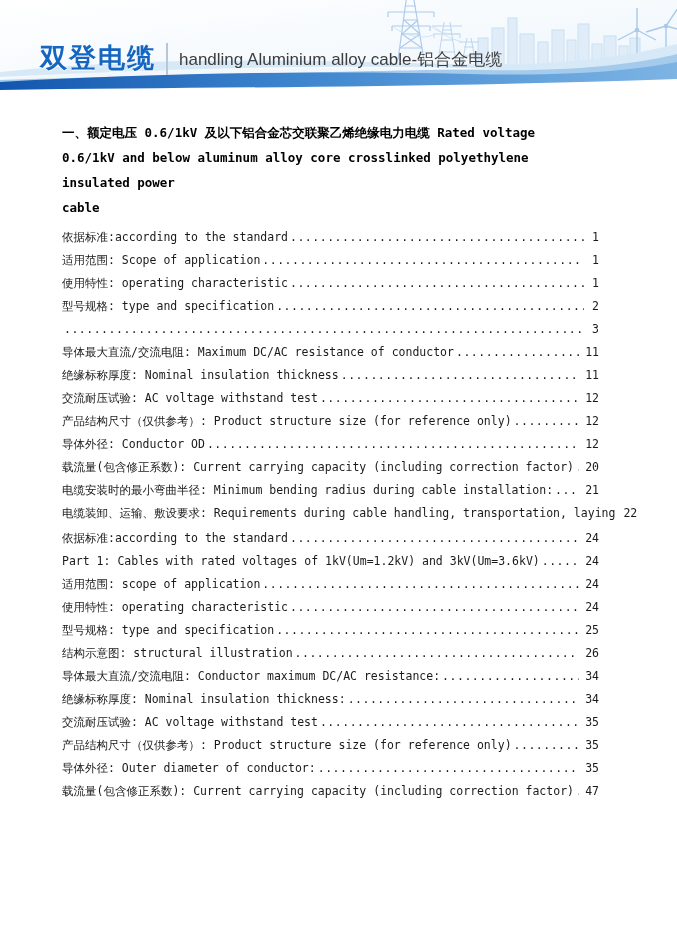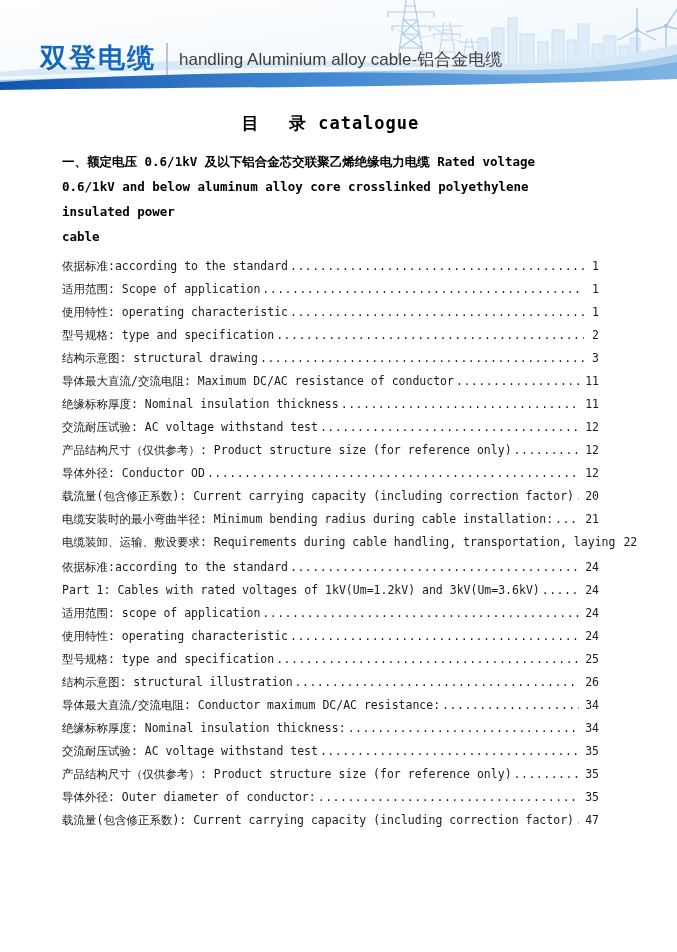--- a/index.html
+++ b/index.html
@@ -168,21 +168,20 @@
         <path d="M0,90 C200,87 420,88 677,79 L677,90 L0,90 Z" fill="#ffffff"></path>
       </g>
     </svg>
 
     <div class="brand">双登电缆</div>
     <div class="hdr-divider"></div>
     <div class="hdr-title">handling Aluminium alloy cable-铝合金电缆</div>
   </div>
 
   <div class="toc-wrap">
-    <div class="toc-title">目　 录 catalogue</div>
     <div id="sections">
   <section>
     <h2 class="sec-heading">一、额定电压 0.6/1kV 及以下铝合金芯交联聚乙烯绝缘电力电缆 Rated voltage
 0.6/1kV and below aluminum alloy core crosslinked polyethylene insulated power
 cable</h2>
     <div class="entries">
   <div class="row">
     <span class="lbl">依据标准:according to the standard</span>
     <span class="dots"></span>
     <span class="pg">1</span>
@@ -200,21 +199,20 @@
     <span class="pg">1</span>
   </div>
 
   <div class="row">
     <span class="lbl">型号规格: type and specification</span>
     <span class="dots"></span>
     <span class="pg">2</span>
   </div>
 
   <div class="row">
-    <span class="lbl">结构示意图: structural drawing</span>
     <span class="dots"></span>
     <span class="pg">3</span>
   </div>
 
   <div class="row">
     <span class="lbl">导体最大直流/交流电阻: Maximum DC/AC resistance of conductor</span>
     <span class="dots"></span>
     <span class="pg">11</span>
   </div>
 

